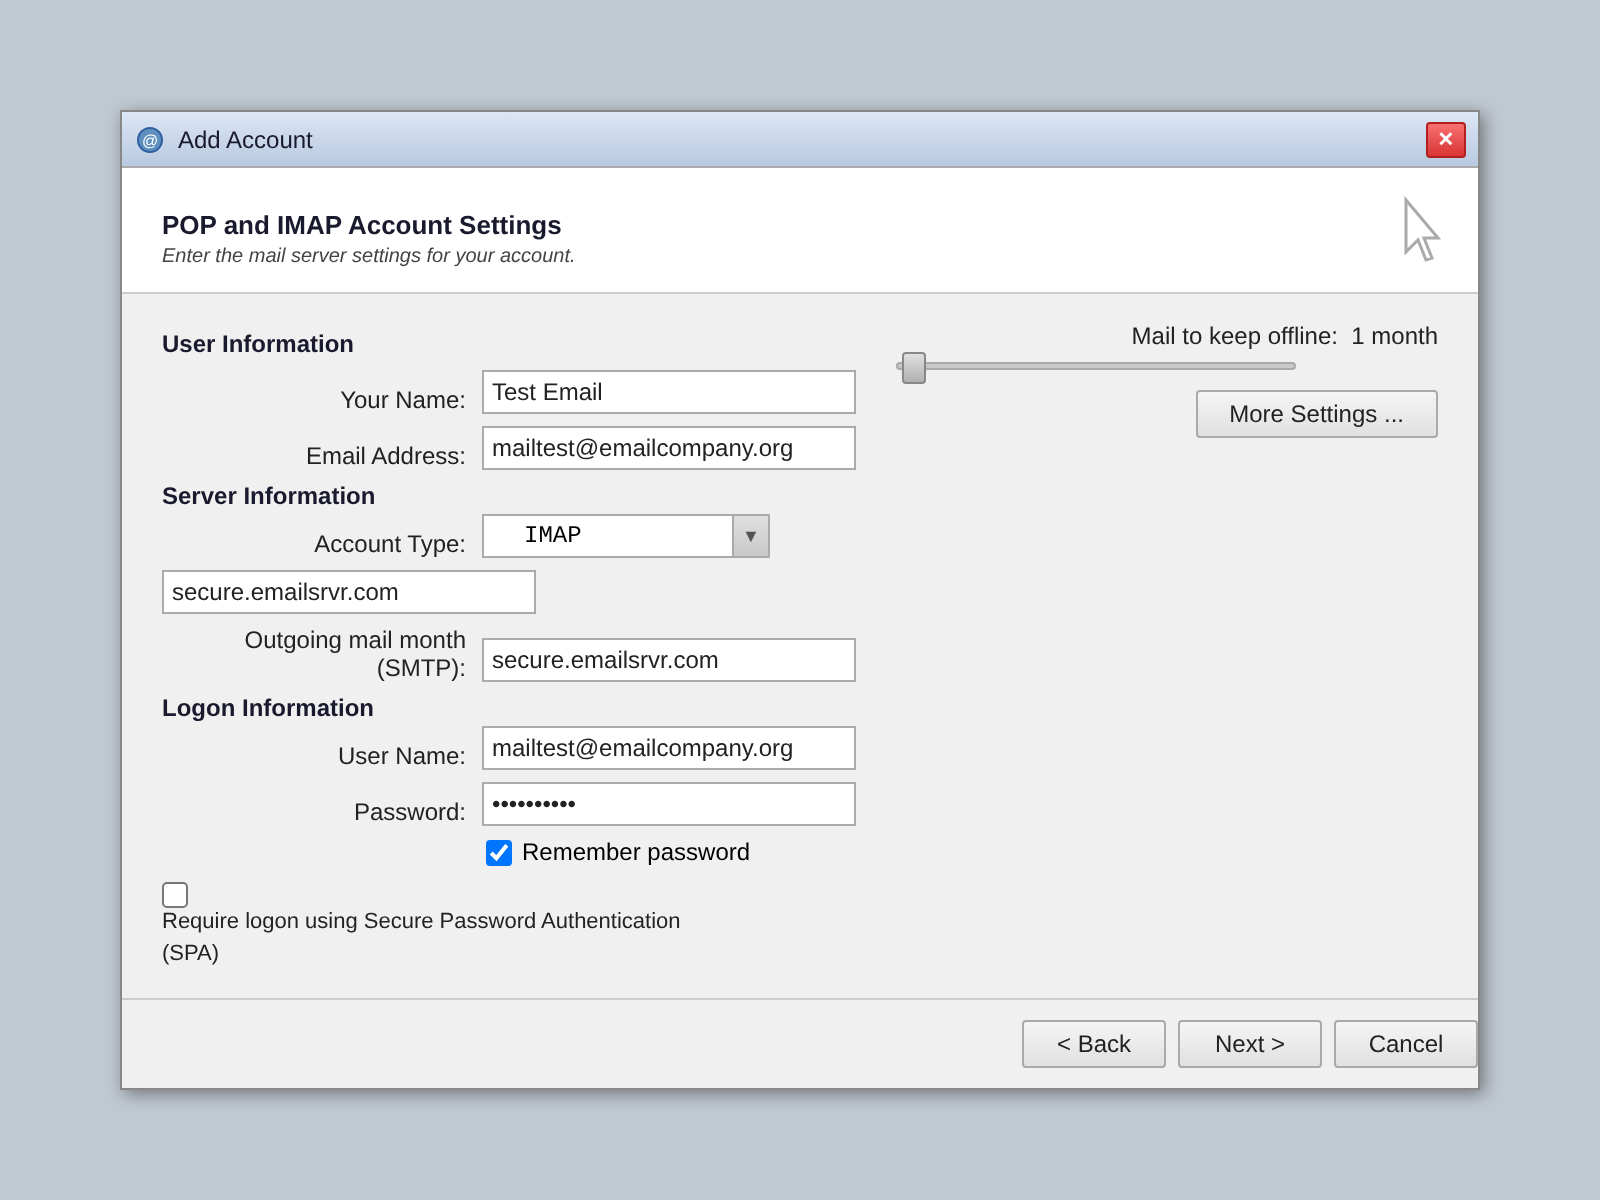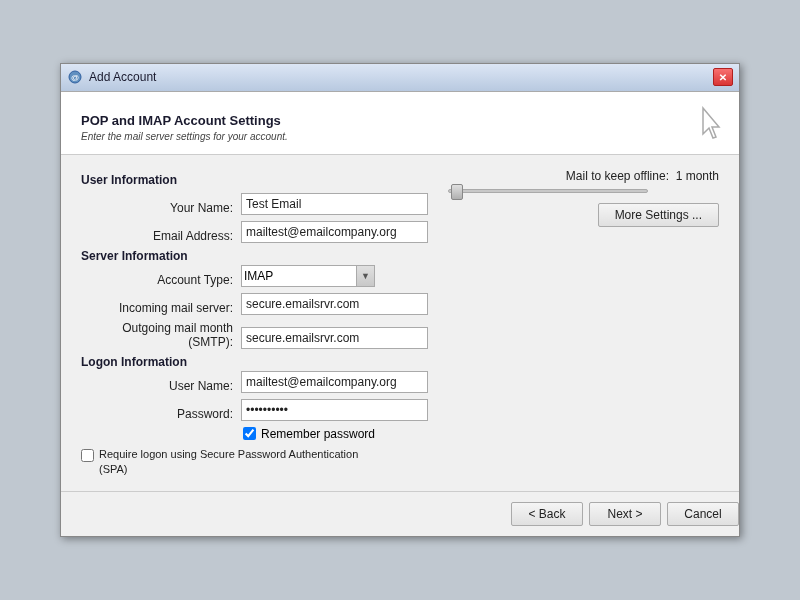--- a/index.html
+++ b/index.html
@@ -108,27 +108,28 @@
     .form-input {
       width: 187px;
       height: 22px;
       border: 1px solid #aaa;
       background: white;
       padding: 2px 4px;
       font-size: 12px;
       color: #222;
     }
     .form-select {
-      width: 116px;
+      width: 126px;
       height: 22px;
       border: 1px solid #aaa;
       background: white;
-      padding: 1px 2px;
+      padding: 1px 20px;
       font-size: 12px;
       appearance: none;
+      font-family: Liberation Mono, monospace;
       -webkit-appearance: none;
     }
     .select-wrapper {
       display: flex;
       align-items: center;
     }
     .select-arrow {
       width: 18px;
       height: 22px;
       background: linear-gradient(to bottom, #e0e0e0, #c8c8c8);
@@ -190,20 +191,21 @@
     }
     .checkbox-row input[type=checkbox] {
       margin-right: 5px;
       width: 13px;
       height: 13px;
     }
     .spa-row {
       display: flex;
       align-items: flex-start;
       margin-top: 6px;
+      flex-direction: column;
     }
     .spa-checkbox {
       margin-right: 5px;
       margin-top: 2px;
       width: 13px;
       height: 13px;
     }
     .spa-label {
       font-size: 11px;
       color: #222;
@@ -301,21 +303,20 @@
           <label class="form-label">Account Type:</label>
           <div class="select-wrapper">
             <select class="form-select">
               <option>IMAP</option>
               <option>POP3</option>
             </select>
             <div class="select-arrow">▼</div>
           </div>
         </div>
         <div class="form-row">
-          <label class="form-label">Incoming mail server:</label>
           <input type="text" class="form-input" value="secure.emailsrvr.com" style="">
         </div>
         <div class="form-row">
           <label class="form-label">Outgoing mail month (SMTP):</label>
           <input type="text" class="form-input" value="secure.emailsrvr.com" style="">
         </div>
 
         <div class="section-title section-divider">Logon Information</div>
         <div class="form-row">
           <label class="form-label">User Name:</label>

